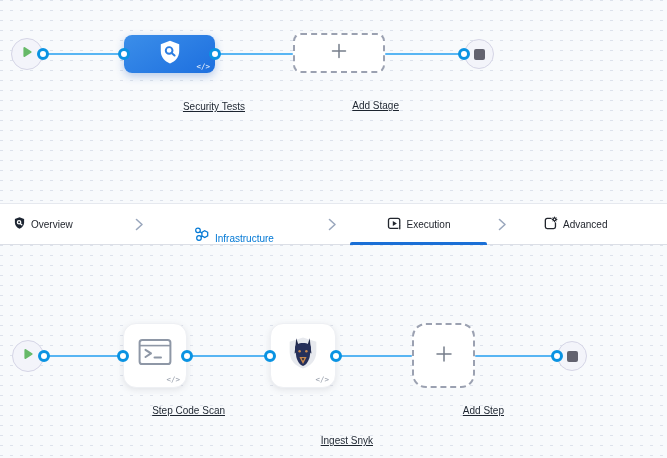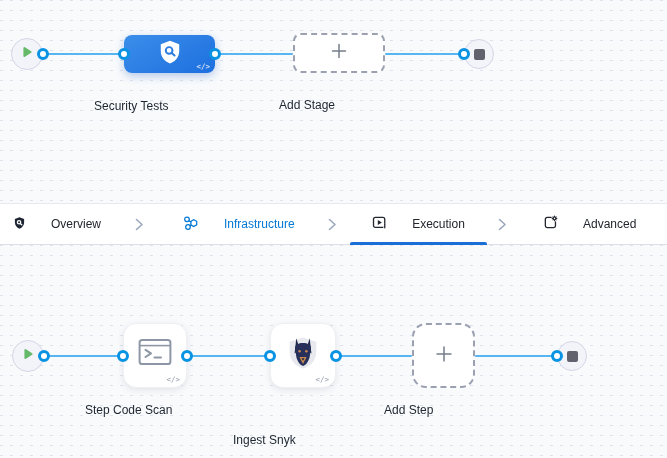--- a/index.html
+++ b/index.html
@@ -50,32 +50,32 @@
     display:flex;align-items:center;justify-content:center;z-index:2;
   }
   .code-glyph{
     position:absolute;font-size:7.5px;letter-spacing:0;line-height:1;
     font-family:"DejaVu Sans Mono",monospace;
   }
   .code-glyph.on-blue{right:5px;bottom:3px;color:rgba(255,255,255,.9);}
   .code-glyph.on-white{right:6px;bottom:4px;color:#9aa1ad;}
 
   .node-label{
-    position:absolute;font-size:12px;line-height:21px;font-weight:500;
-    color:#1d2530;text-align:left;z-index:3;
+    position:absolute;font-size:10px;line-height:21px;font-weight:500;
+    color:#1d2530;text-align:right;z-index:3;text-decoration:underline;
   }
 
   
   .tabbar{
     height:42px;background:#fff;position:relative;z-index:4;
     border-top:1px solid #e6e9ef;border-bottom:1px solid #dcdfe6;
   }
   .tab{
-    position:absolute;top:0;height:100%;display:flex;align-items:center;gap:25px;
-    font-size:12px;font-weight:500;color:#22262e;cursor:pointer;
+    position:absolute;top:0;height:100%;display:flex;align-items:center;gap:5px;
+    font-size:10px;font-weight:500;color:#22262e;cursor:pointer;
   }
   .tab.link{color:#0278d5;}
   .tab.active{font-weight:400;justify-content:center;}
   .tab-underline{
     position:absolute;left:0;right:0;bottom:-1px;height:3px;
     background:#1a6fd6;border-radius:2px 2px 0 0;
   }
   .chev-sep{position:absolute;top:0;height:100%;display:flex;align-items:center;}
 </style>
 </head>
@@ -140,21 +140,21 @@
       </span>
       <span>Overview</span>
     </div>
 
     <div class="chev-sep" style="left:135px;">
       <svg width="9" height="13" viewBox="0 0 9 13">
           <path d="M1.5 1.5 L7 6.5 L1.5 11.5" fill="none" stroke="#9aa7bd" stroke-width="1.6" stroke-linecap="round" stroke-linejoin="round"></path>
         </svg>
     </div>
 
-    <div class="tab link" style="left:183px;">
+    <div class="tab link" style="left:194px;align-items:flex-end;">
       <span>
         <svg width="16" height="16" viewBox="0 0 16 16" fill="none" stroke="#0278d5" stroke-width="1.25">
           <circle cx="4" cy="4.3" r="2.3"></circle>
           <circle cx="5" cy="12" r="2.3"></circle>
           <path d="M13.7 6.3 V9.9 L10.7 11.6 L7.9 9.9 V6.3 L10.7 4.6 Z"></path>
           <line x1="5.9" y1="5.7" x2="8.3" y2="7.1"></line>
           <line x1="6.9" y1="10.9" x2="8.2" y2="10.1"></line>
         </svg>
       </span>
       <span>Infrastructure</span>

